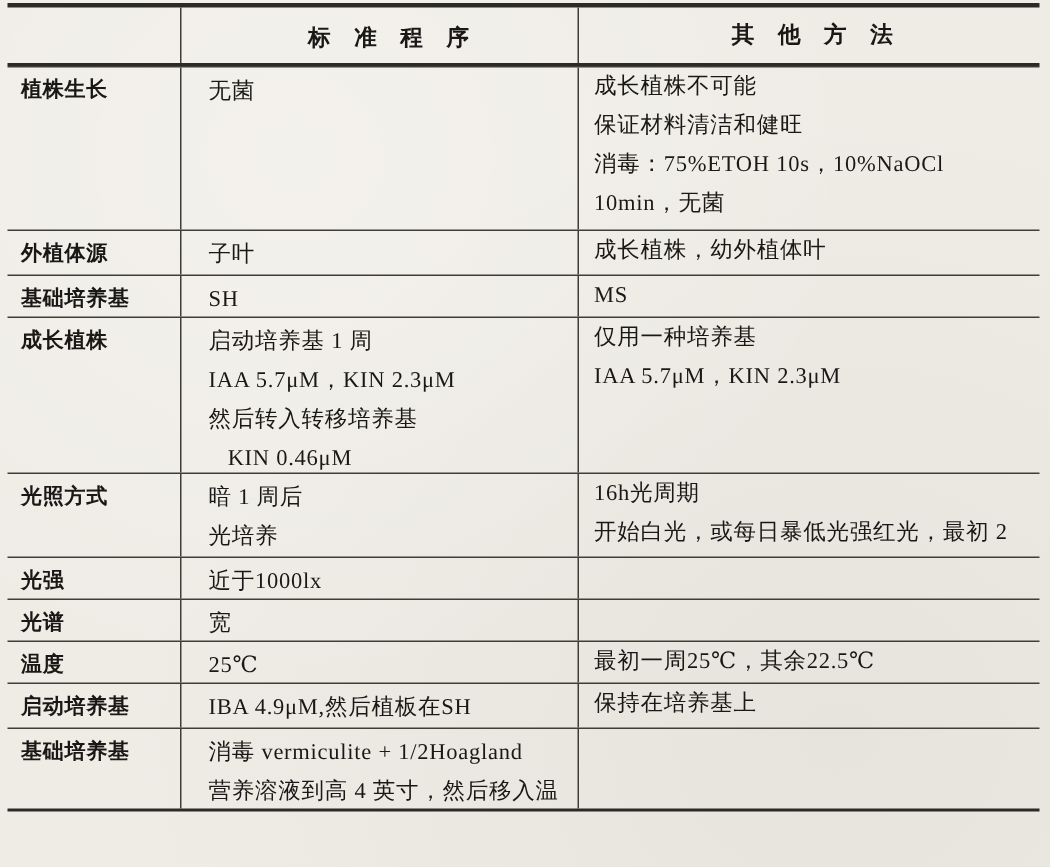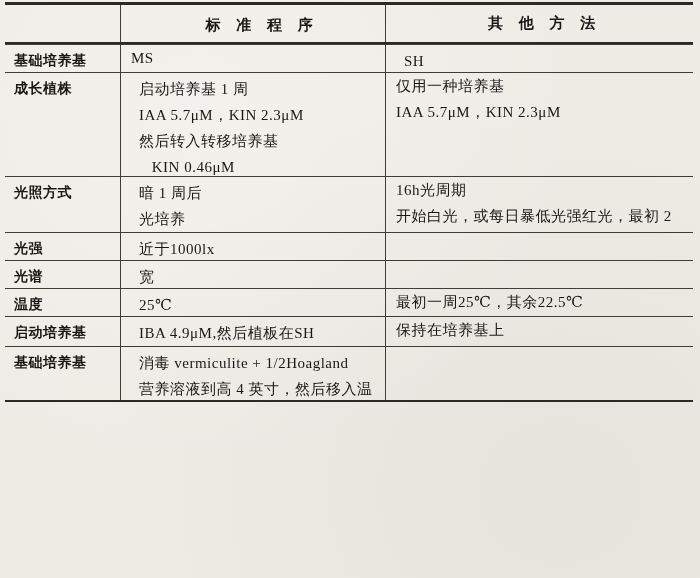--- a/index.html
+++ b/index.html
@@ -48,31 +48,56 @@
     <div class="row hrow">
       <div class="cell hcell"></div>
       <div class="cell hcell c2">
         <span class="hspan">标准程序</span>
       </div>
       <div class="cell hcell c3">
         <span class="hspan">其他方法</span>
       </div>
     </div>
 
+    <div class="row br h0">
+      <div class="cell c1">
+        <div class="line">植株生长</div>
+      </div>
+      <div class="cell c2">
+        <div class="line">无菌</div>
+      </div>
+      <div class="cell c3">
+        <div class="line">成长植株不可能</div>
+        <div class="line">保证材料清洁和健旺</div>
+        <div class="line">消毒：75%ETOH 10s，10%NaOCl 10min，无菌</div>
+        <div class="line">馏蒸水洗 2 次</div>
+      </div>
+    </div>
 
+    <div class="row br h1">
+      <div class="cell c1">
+        <div class="line">外植体源</div>
+      </div>
+      <div class="cell c2">
+        <div class="line">子叶</div>
+      </div>
+      <div class="cell c3">
+        <div class="line">成长植株，幼外植体叶</div>
+      </div>
+    </div>
 
     <div class="row br h2">
       <div class="cell c1">
         <div class="line">基础培养基</div>
       </div>
+      <div class="cell c2">
+        <div class="line">SH</div>
+      </div>
       <div class="cell c3">
         <div class="line">MS</div>
-      </div>
-      <div class="cell c2">
-        <div class="line">SH</div>
       </div>
     </div>
 
     <div class="row br h3">
       <div class="cell c1">
         <div class="line">成长植株</div>
       </div>
       <div class="cell c2">
         <div class="line">启动培养基 1 周</div>
         <div class="line">IAA 5.7μM，KIN 2.3μM</div>

